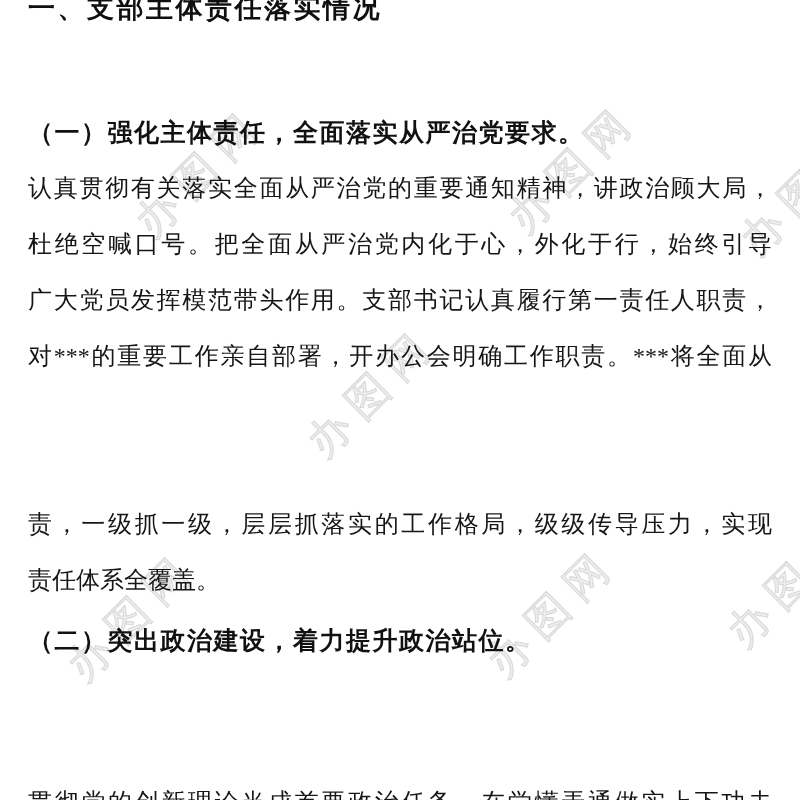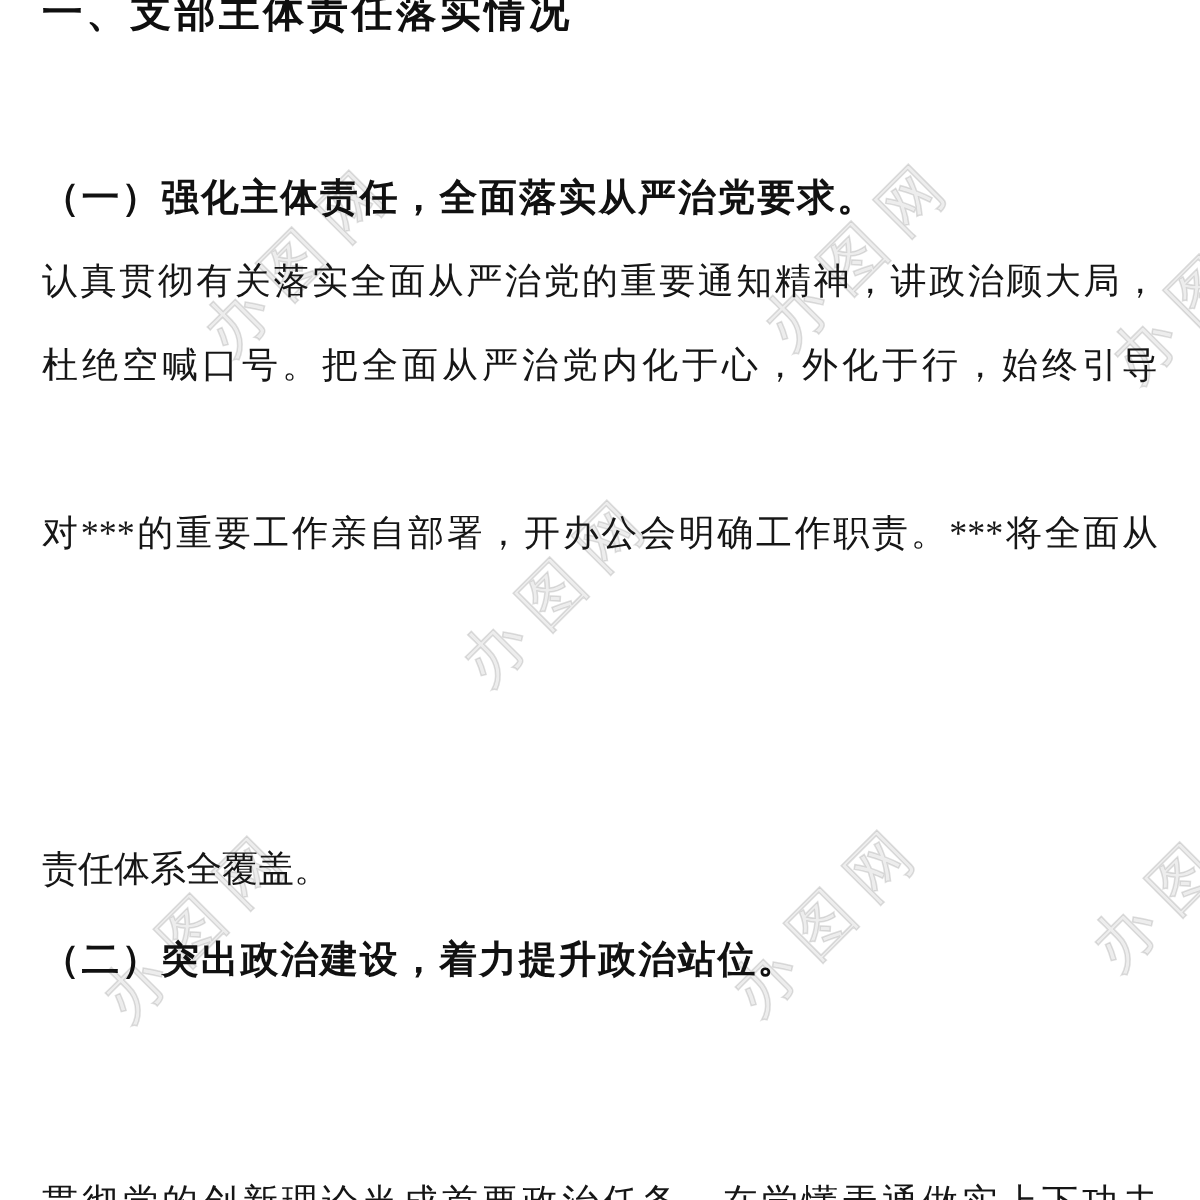--- a/index.html
+++ b/index.html
@@ -84,21 +84,23 @@
     <div class="wm" style="left:552px; top:612px;">办图网</div>
     <div class="wm" style="left:792px; top:582px;">办图网</div>
   </div>
 
   <h1 class="doc-title">一、支部主体责任落实情况</h1>
 
   <div class="sec-heading heading-a">（一）强化主体责任，全面落实从严治党要求。</div>
 
   <div class="line" style="top:160px">认真贯彻有关落实全面从严治党的重要通知精神，讲政治顾大局，</div>
   <div class="line" style="top:216px">杜绝空喊口号。把全面从严治党内化于心，外化于行，始终引导</div>
+  <div class="line" style="top:272px">广大党员发挥模范带头作用。支部书记认真履行第一责任人职责，</div>
   <div class="line" style="top:328px">对***的重要工作亲自部署，开办公会明确工作职责。***将全面从</div>
+  <div class="line" style="top:496px">责，一级抓一级，层层抓落实的工作格局，级级传导压力，实现</div>
   <div class="line short" style="top:552px">责任体系全覆盖。</div>
 
   <div class="sec-heading heading-b">（二）突出政治建设，着力提升政治站位。</div>
 
 
   <div class="line" style="top:774px">贯彻党的创新理论当成首要政治任务，在学懂弄通做实上下功夫</div>
 
 </div>
 
 </body></html>

